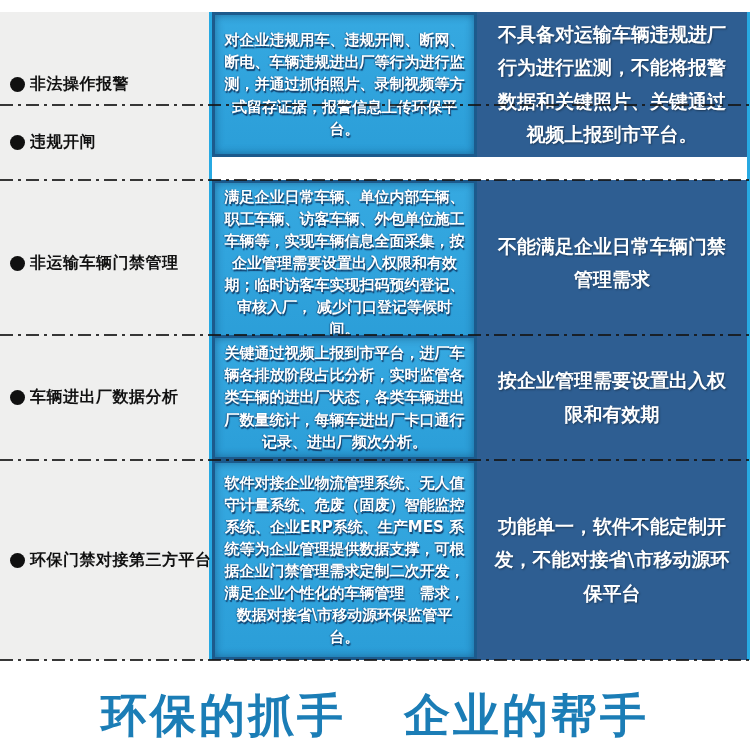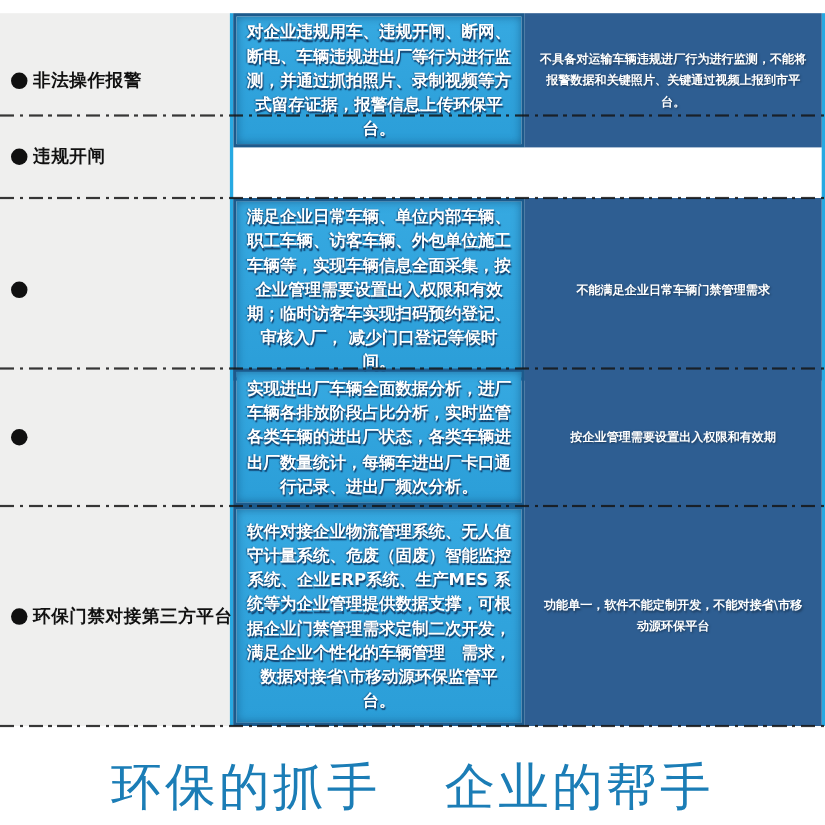--- a/index.html
+++ b/index.html
@@ -31,33 +31,33 @@
   .cell-feature{background:linear-gradient(180deg,var(--feature-bg-top),var(--feature-bg));
     border:3px solid var(--feature-border);
     box-shadow:inset 0 0 9px rgba(10,50,90,.5);
     display:flex;align-items:center;justify-content:center;
     padding:3px 8px;}
   .feature-text{color:#ffffff;font-weight:bold;font-size:15px;line-height:1.47;
     text-align:center;text-shadow:1px 2px 1px rgba(16,58,102,.95), -1px 0 1px rgba(16,58,102,.5);}
 
   .cell-limitation{background:var(--limitation-bg);
     display:flex;align-items:center;justify-content:center;padding:6px 14px;}
-  .limitation-text{color:#ffffff;font-weight:bold;font-size:11px;line-height:1.75;
+  .limitation-text{color:#ffffff;font-weight:bold;font-size:19px;line-height:1.75;
     text-align:center;text-shadow:1px 1px 2px rgba(0,0,0,.4);}
 
   .divider{height:0;position:relative;z-index:6;}
   .divider::after{content:"";position:absolute;left:0;right:-3px;top:-1px;height:2px;
     background:repeating-linear-gradient(to right,
       var(--divider) 0 13px, transparent 13px 18px,
       var(--divider) 18px 21px, transparent 21px 26px);
     opacity:.85;}
 
   .slogan{position:absolute;left:0;top:668px;width:750px;height:72px;
     display:flex;align-items:center;justify-content:center;gap:58px;}
-  .slogan-part{font-size:46px;font-weight:normal;color:var(--slogan-color);
+  .slogan-part{font-size:46px;font-weight:bold;color:var(--slogan-color);
     letter-spacing:3px;white-space:nowrap;}
 </style>
 </head>
 <body>
 
 <div class="page">
 
   <div class="cmp-table">
 
     <div class="row r1">
@@ -78,36 +78,38 @@
       <div class="cell-label">
         <span class="bullet"></span>
         <span class="label-text">违规开闸</span>
       </div>
     </div>
     <div class="divider"></div>
 
     <div class="row r3">
       <div class="cell-label">
         <span class="bullet"></span>
+        <span class="label-text">非运输车辆门禁管理</span>
       </div>
       <div class="cell-feature">
         <div class="feature-text">满足企业日常车辆、单位内部车辆、职工车辆、访客车辆、外包单位施工车辆等，实现车辆信息全面采集，按企业管理需要设置出入权限和有效期；临时访客车实现扫码预约登记、审核入厂， 减少门口登记等候时间。</div>
       </div>
       <div class="cell-limitation">
         <div class="limitation-text">不能满足企业日常车辆门禁管理需求</div>
       </div>
     </div>
     <div class="divider"></div>
 
     <div class="row r4">
       <div class="cell-label">
         <span class="bullet"></span>
+        <span class="label-text">车辆进出厂数据分析</span>
       </div>
       <div class="cell-feature">
-        <div class="feature-text">实现进出厂车辆全面数据分析，进厂车辆各排放阶段占比分析，实时监管各类车辆的进出厂状态，各类车辆进出厂数量统计，每辆车进出厂卡口通行记录、进出厂频次分析。</div>
+        <div class="feature-text">关键通过视频上报到市平台，进厂车辆各排放阶段占比分析，实时监管各类车辆的进出厂状态，各类车辆进出厂数量统计，每辆车进出厂卡口通行记录、进出厂频次分析。</div>
       </div>
       <div class="cell-limitation">
         <div class="limitation-text">按企业管理需要设置出入权限和有效期</div>
       </div>
     </div>
     <div class="divider"></div>
 
     <div class="row r5">
       <div class="cell-label">
         <span class="bullet"></span>

